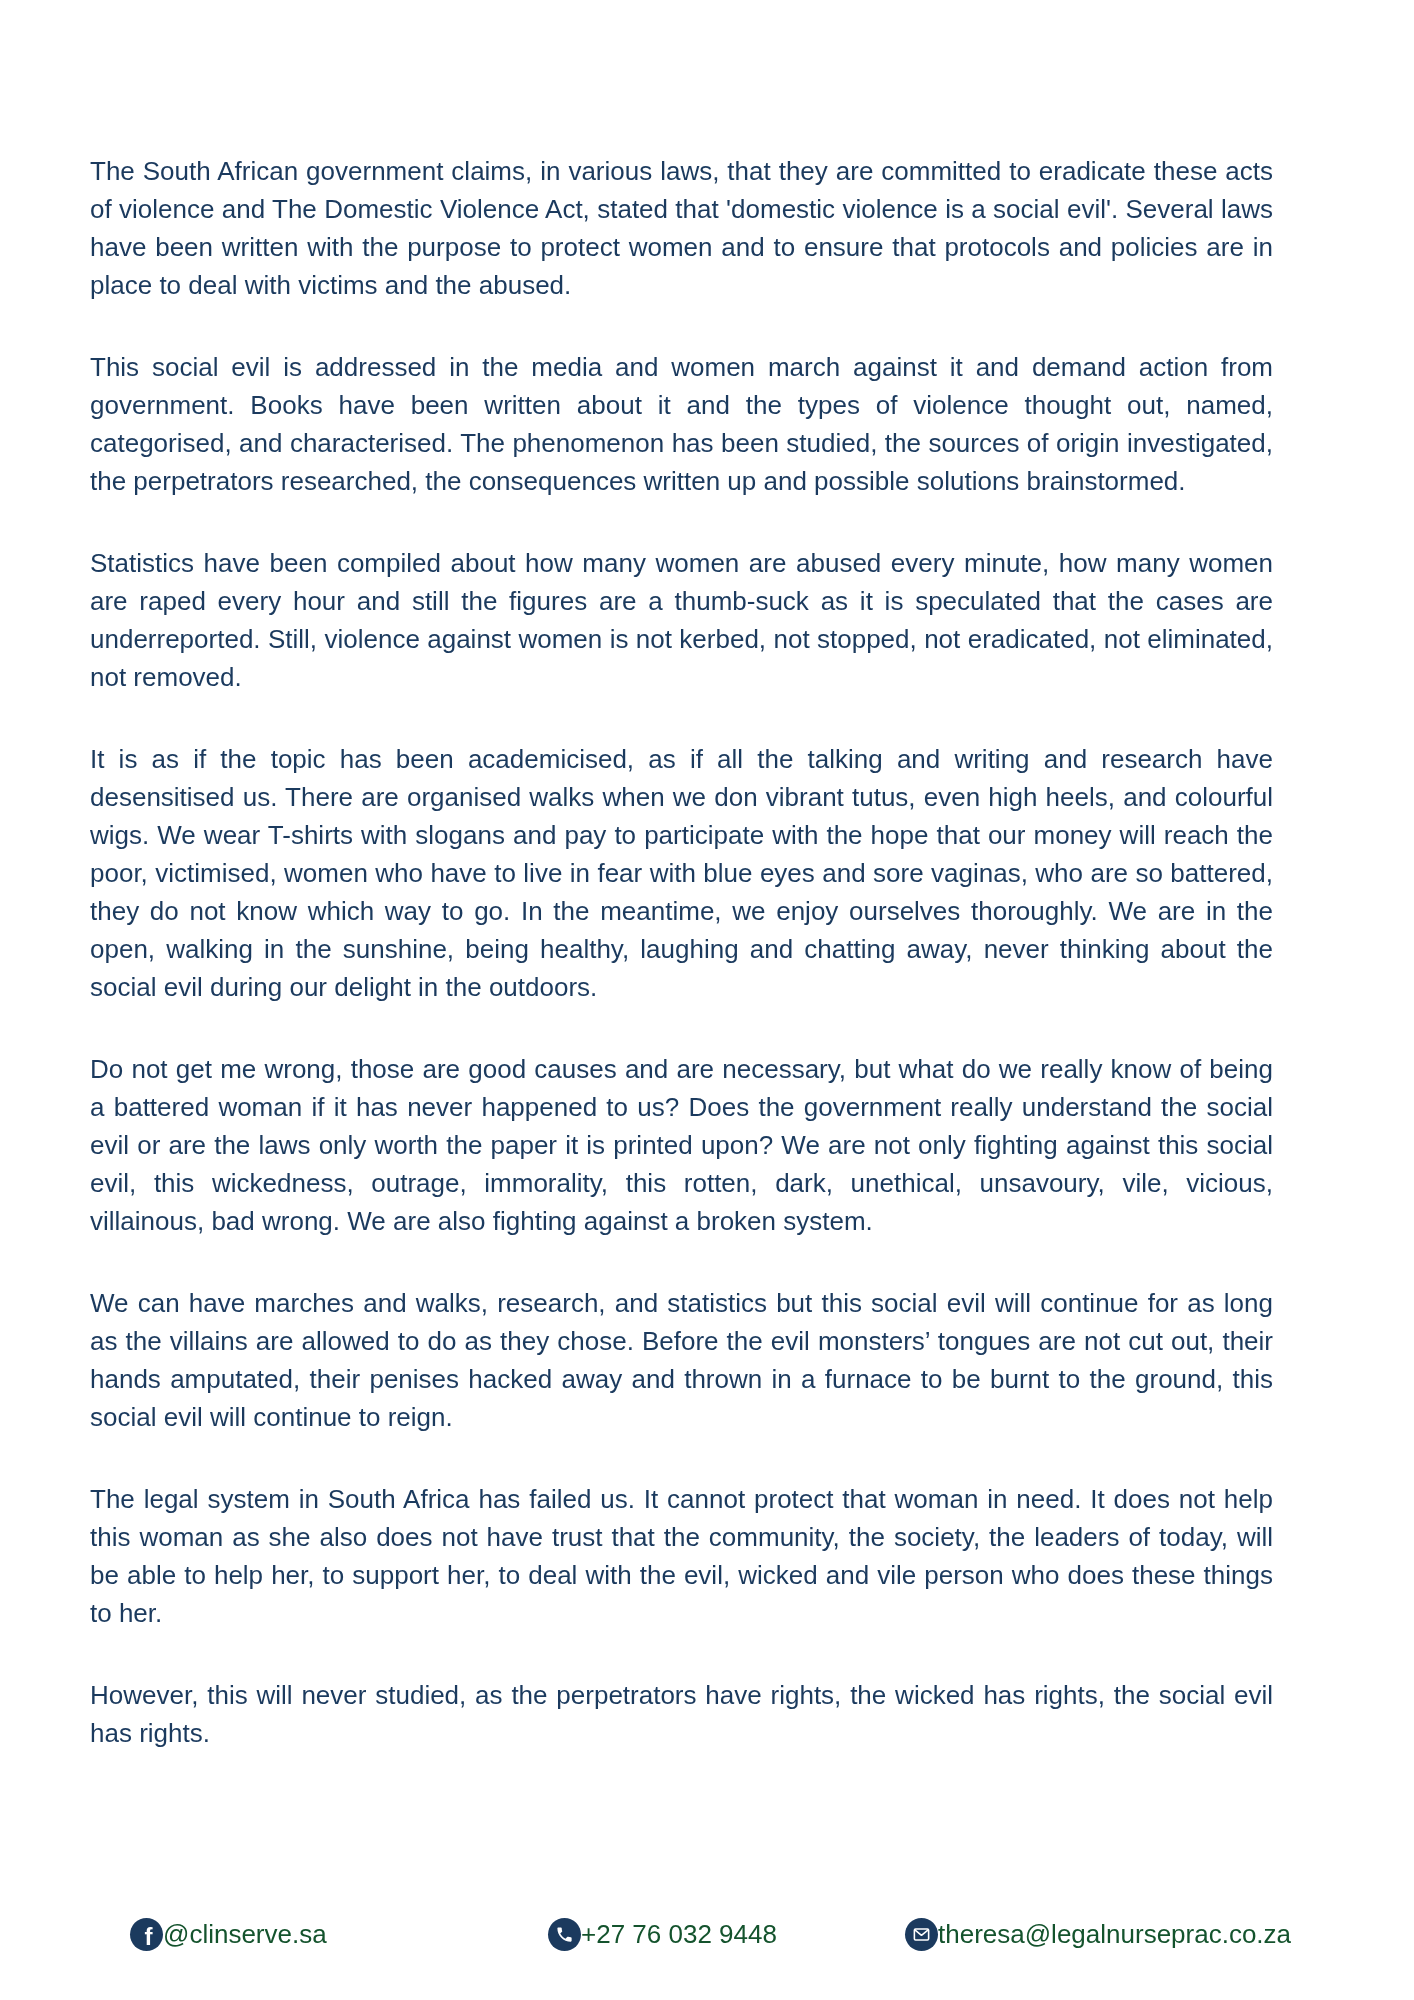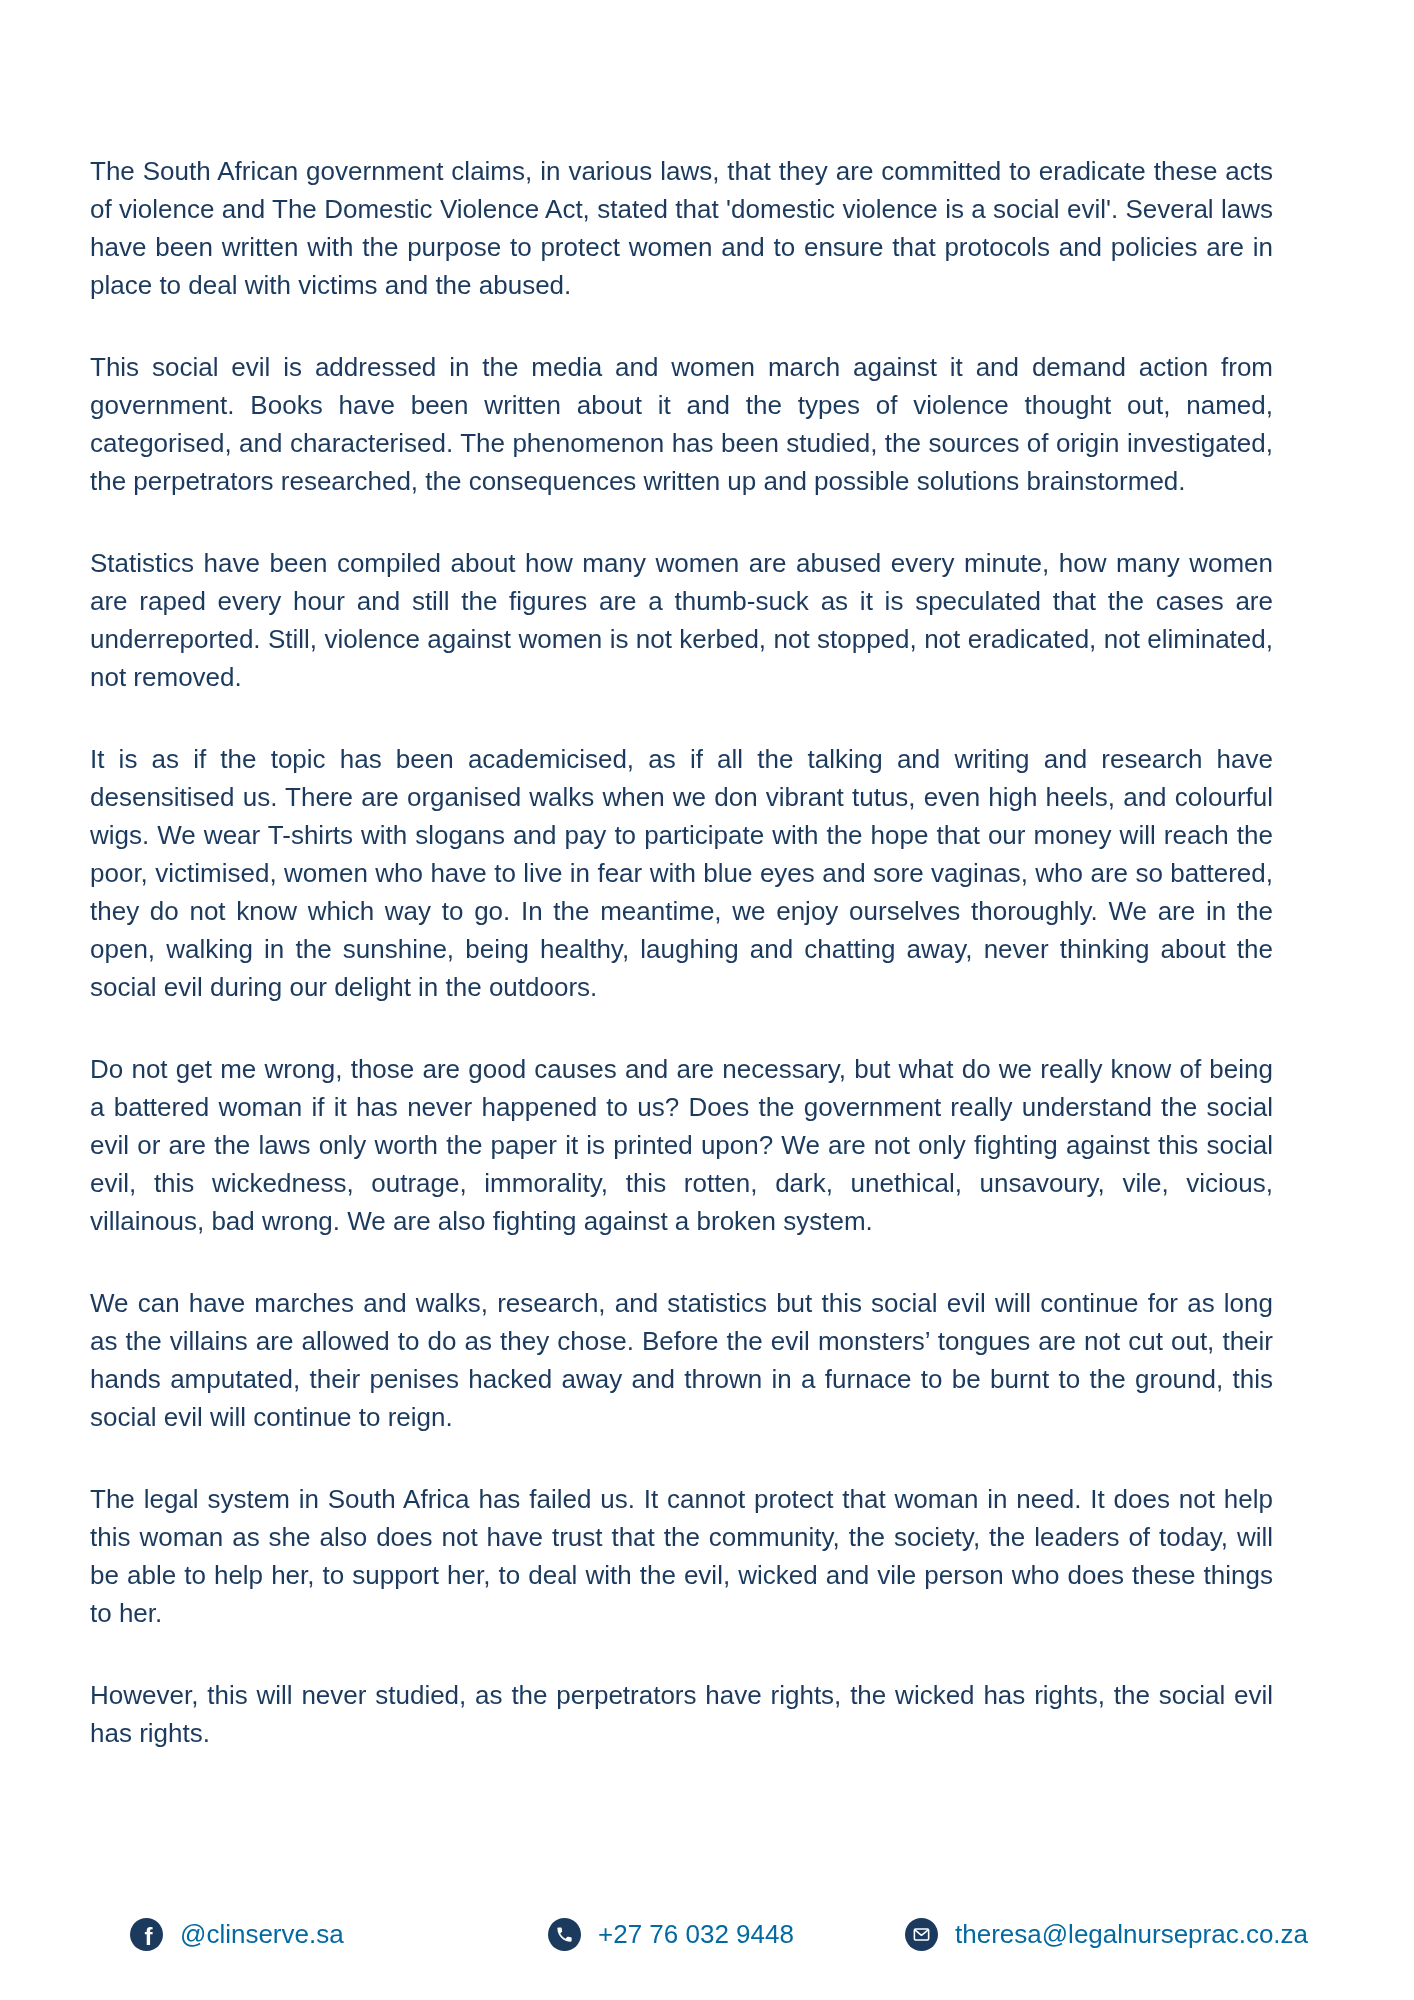--- a/index.html
+++ b/index.html
@@ -62,22 +62,21 @@
     font-weight: bold;
     font-size: 24px;
     line-height: 1;
     position: relative;
     left: 2px;
     top: 2px;
     font-family: "Liberation Sans", sans-serif;
   }
   .contact-label {
     font-size: 26px;
-    color: #0369a1;
-    margin-left: 17px;
+    color: #14532d;
     white-space: nowrap;
   }
 </style>
 </head>
 <body>
 
 <div class="page">
 
   <div class="content">
     <p>The South African government claims, in various laws, that they are committed to eradicate these acts of violence and The Domestic Violence Act, stated that 'domestic violence is a social evil'. Several laws have been written with the purpose to protect women and to ensure that protocols and policies are in place to deal with victims and the abused.</p>

